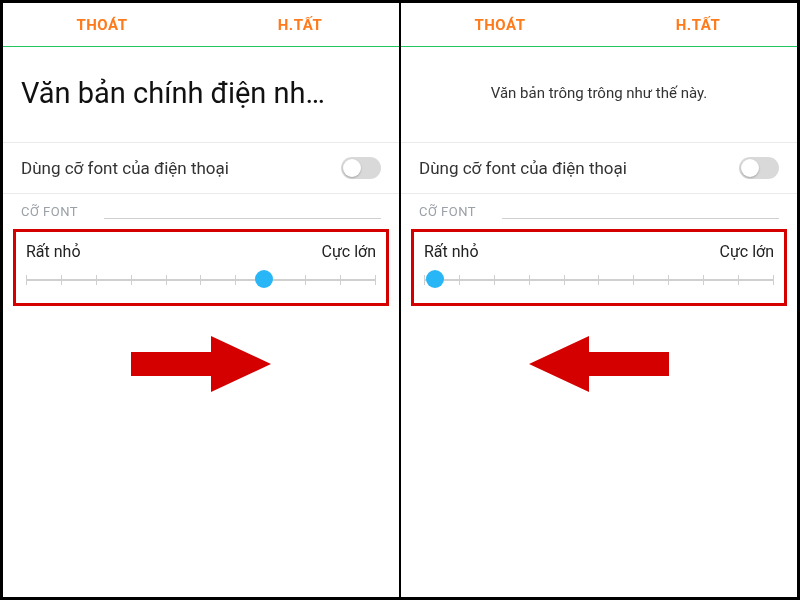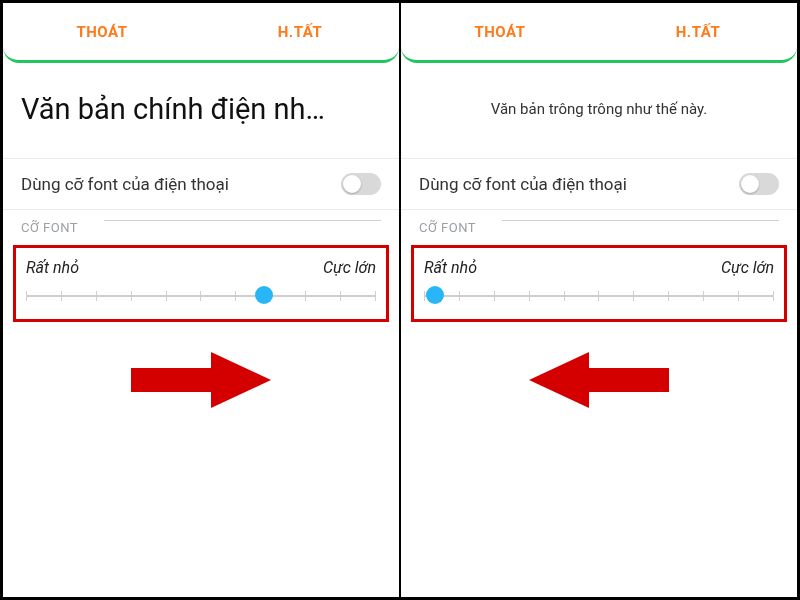--- a/index.html
+++ b/index.html
@@ -20,24 +20,23 @@
   .panel {
     flex: 1;
     background: #fff;
     position: relative;
     display: flex;
     flex-direction: column;
   }
   .panel.left { border-right: 2px solid #000; }
   .topbar {
     display: flex;
-    height: 60px;
+    height: 44px;
     align-items: center;
-    border-bottom: 3px solid #22c55e;
-    border-radius: 16px;
+    border-bottom: 1px solid #22c55e;
   }
   .topbar .btn {
     flex: 1;
     text-align: center;
     font-size: 15px;
     font-weight: 700;
     letter-spacing: 0.5px;
     color: #ff7a1a;
   }
   .preview {
@@ -87,40 +86,39 @@
     left: 2px;
     top: 2px;
     width: 18px;
     height: 18px;
     border-radius: 50%;
     background: #fff;
     box-shadow: 0 1px 2px rgba(0,0,0,0.25);
   }
   .section-h {
     display: flex;
-    align-items: flex-start;
+    align-items: flex-end;
     padding: 10px 18px 6px 18px;
     gap: 26px;
   }
   .section-h .sh-label {
     font-size: 13px;
     color: #9aa0a6;
     letter-spacing: 0.5px;
   }
   .section-h .sh-line {
     flex: 1;
     height: 1px;
     background: #d0d0d0;
   }
   .slider-wrap {
     margin: 4px 10px 0 10px;
     border: 3px solid #d40000;
     padding: 10px 10px 14px 10px;
     position: relative;
-    font-style: italic;
   }
   .slider-labels {
     display: flex;
     justify-content: space-between;
     font-size: 16px;
     color: #222;
     margin-bottom: 10px;
   }
   .slider {
     position: relative;

